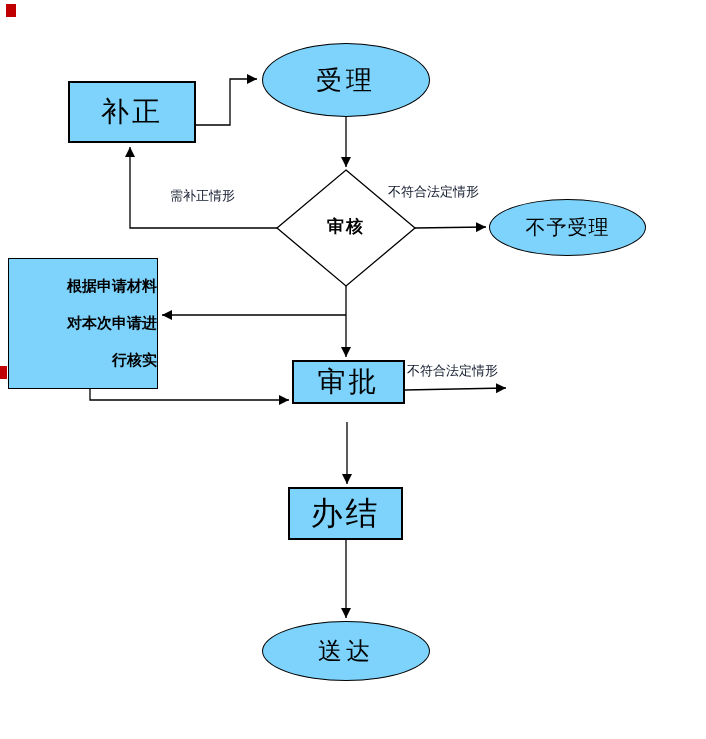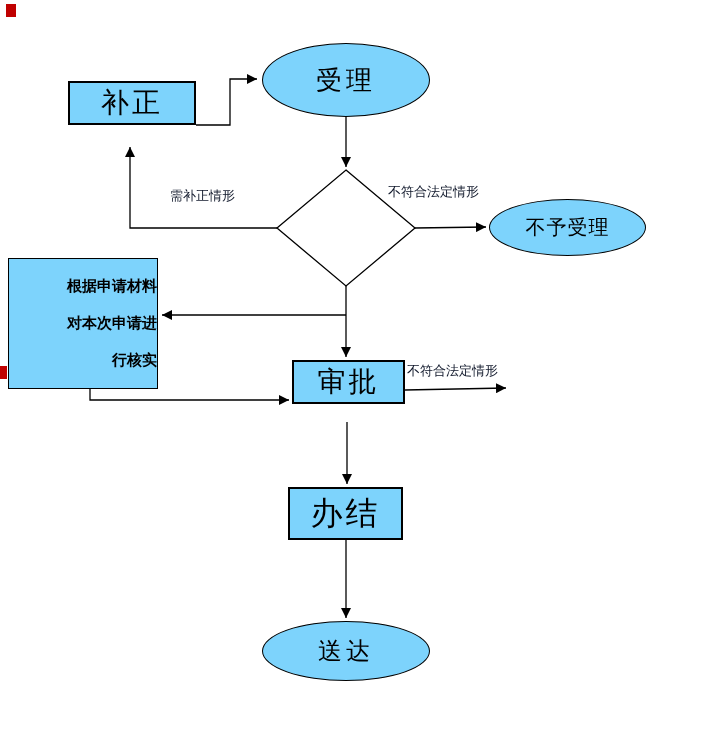--- a/index.html
+++ b/index.html
@@ -37,21 +37,21 @@
     align-items: center;
     justify-content: center;
     background: #7dd3fc;
     color: #000;
     text-align: center;
   }
   .rect    { border: 2px solid var(--stroke, #000); }
   .thin    { border-width: 1px; }
   .ellipse { border: 1.5px solid var(--stroke, #000); border-radius: 50%; }
 
-  #n-correct        { left: 68px;  top: 81px;  width: 128px; height: 44px;  font-size: 28px; letter-spacing: 3px; }
+  #n-correct        { left: 68px;  top: 81px;  width: 128px; height: 62px;  font-size: 28px; letter-spacing: 3px; }
   #n-accept         { left: 262px; top: 43px;  width: 168px; height: 74px;  font-size: 26px; letter-spacing: 4px; }
   #n-reject-accept  { left: 489px; top: 199px; width: 157px; height: 57px;  font-size: 20px; letter-spacing: 1px; }
   #n-approve        { left: 292px; top: 360px; width: 113px; height: 44px;  font-size: 28px; letter-spacing: 3px; }
   #n-reject-approve { left: 509px; top: 360px; width: 154px; height: 54px;  font-size: 20px; letter-spacing: 1px; }
   #n-complete       { left: 288px; top: 487px; width: 115px; height: 53px;  font-size: 32px; letter-spacing: 3px; }
   #n-deliver        { left: 262px; top: 621px; width: 168px; height: 60px;  font-size: 24px; letter-spacing: 4px; }
 
   #n-verify {
     left: 8px; top: 258px; width: 150px; height: 131px;
     font-size: 15px; font-weight: bold;
@@ -114,20 +114,21 @@
   </svg>
 
   <div id="n-correct" class="node rect">
     <span>补正</span>
   </div>
 
   <div id="n-accept" class="node ellipse">
     <span>受理</span>
   </div>
 
+  <div id="review-label">审核</div>
 
   <div id="n-reject-accept" class="node ellipse">
     <span>不予受理</span>
   </div>
 
   <div id="n-verify" class="node rect thin">
     <span class="vline1">根据申请材料</span>
     <span class="vline2">对本次申请进</span>
     <span class="vline3">行核实</span>
   </div>

